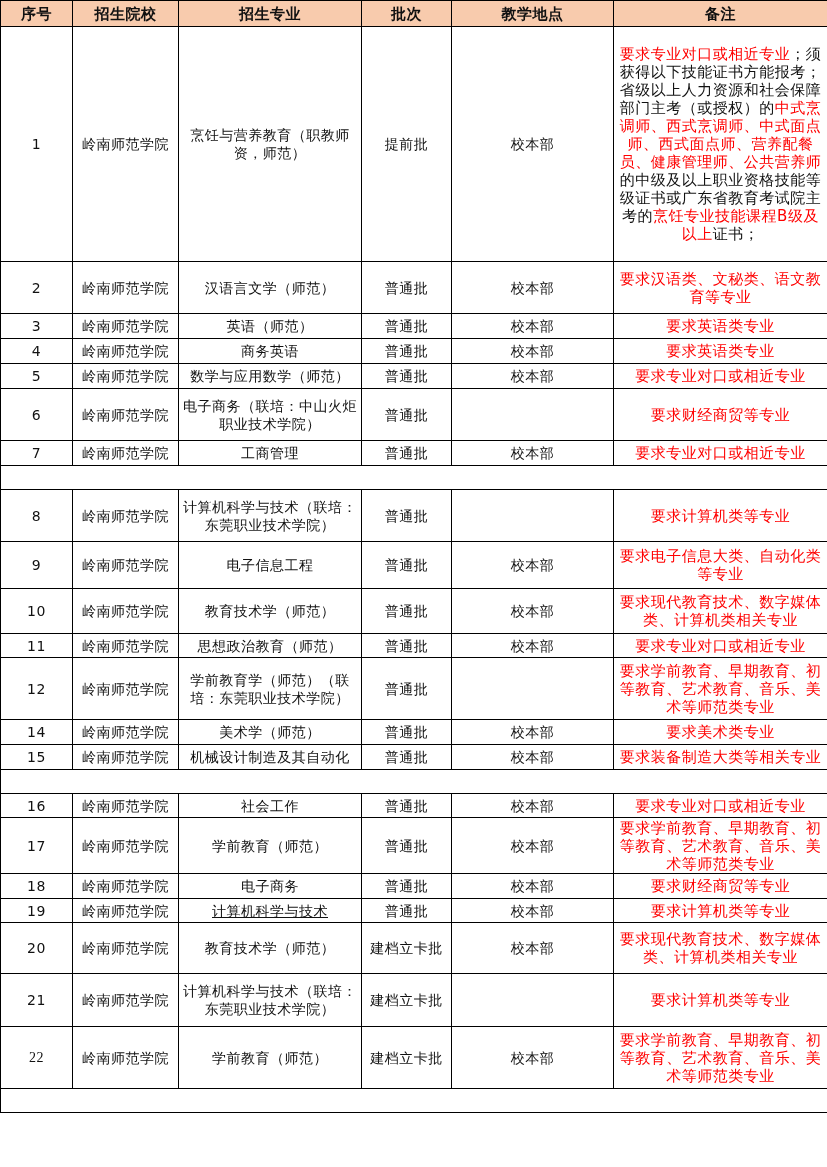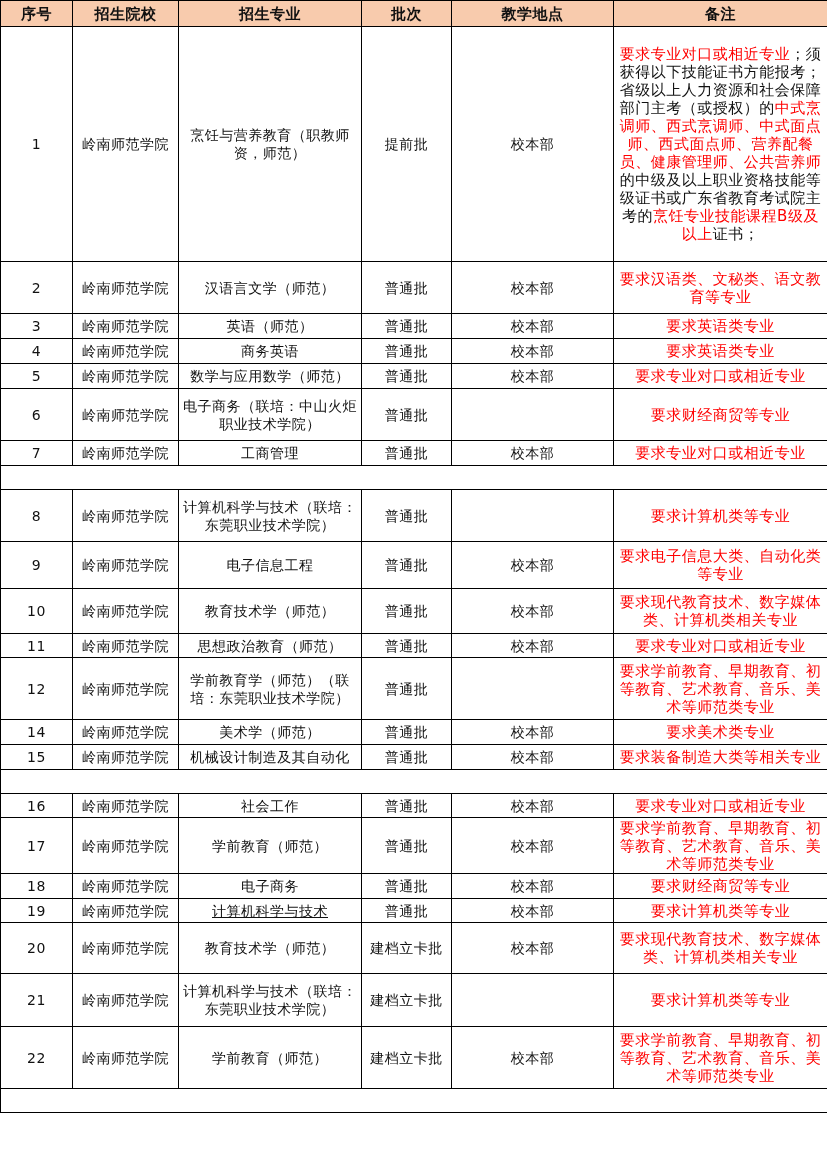--- a/index.html
+++ b/index.html
@@ -214,21 +214,21 @@
       </tr>
       <tr>
         <td style="height: 52px;">21</td>
         <td style="height: 52px;">岭南师范学院</td>
         <td style="height: 52px;">计算机科学与技术（联培：东莞职业技术学院）</td>
         <td style="height: 52px;">建档立卡批</td>
         <td style="height: 52px;"></td>
         <td class="note red">要求计算机类等专业</td>
       </tr>
       <tr>
-        <td style="height: 61px;">22</td>
+        <td style="height: 61px; font-family: Liberation Serif, serif;">22</td>
         <td style="height: 61px;">岭南师范学院</td>
         <td style="height: 61px;">学前教育（师范）</td>
         <td style="height: 61px;">建档立卡批</td>
         <td style="height: 61px;">校本部</td>
         <td class="note red">要求学前教育、早期教育、初等教育、艺术教育、音乐、美术等师范类专业</td>
       </tr>
       <tr class="spacer">
         <td colspan="6"></td>
       </tr>
     </tbody>

